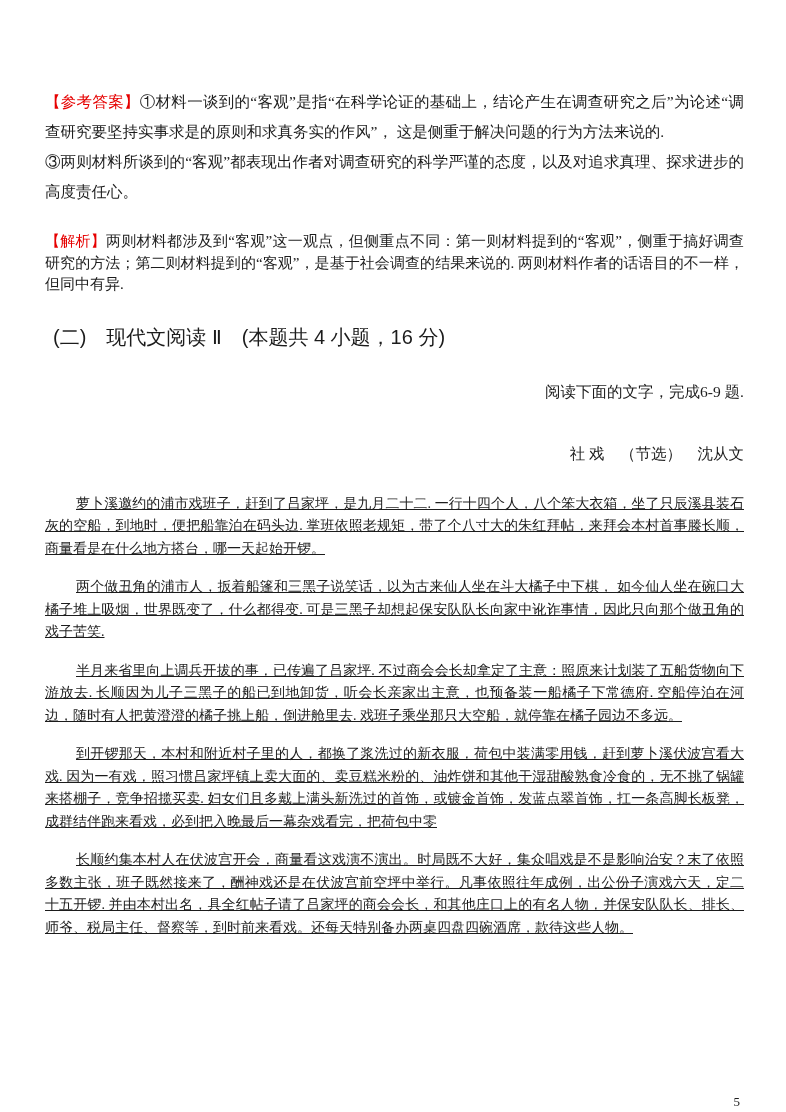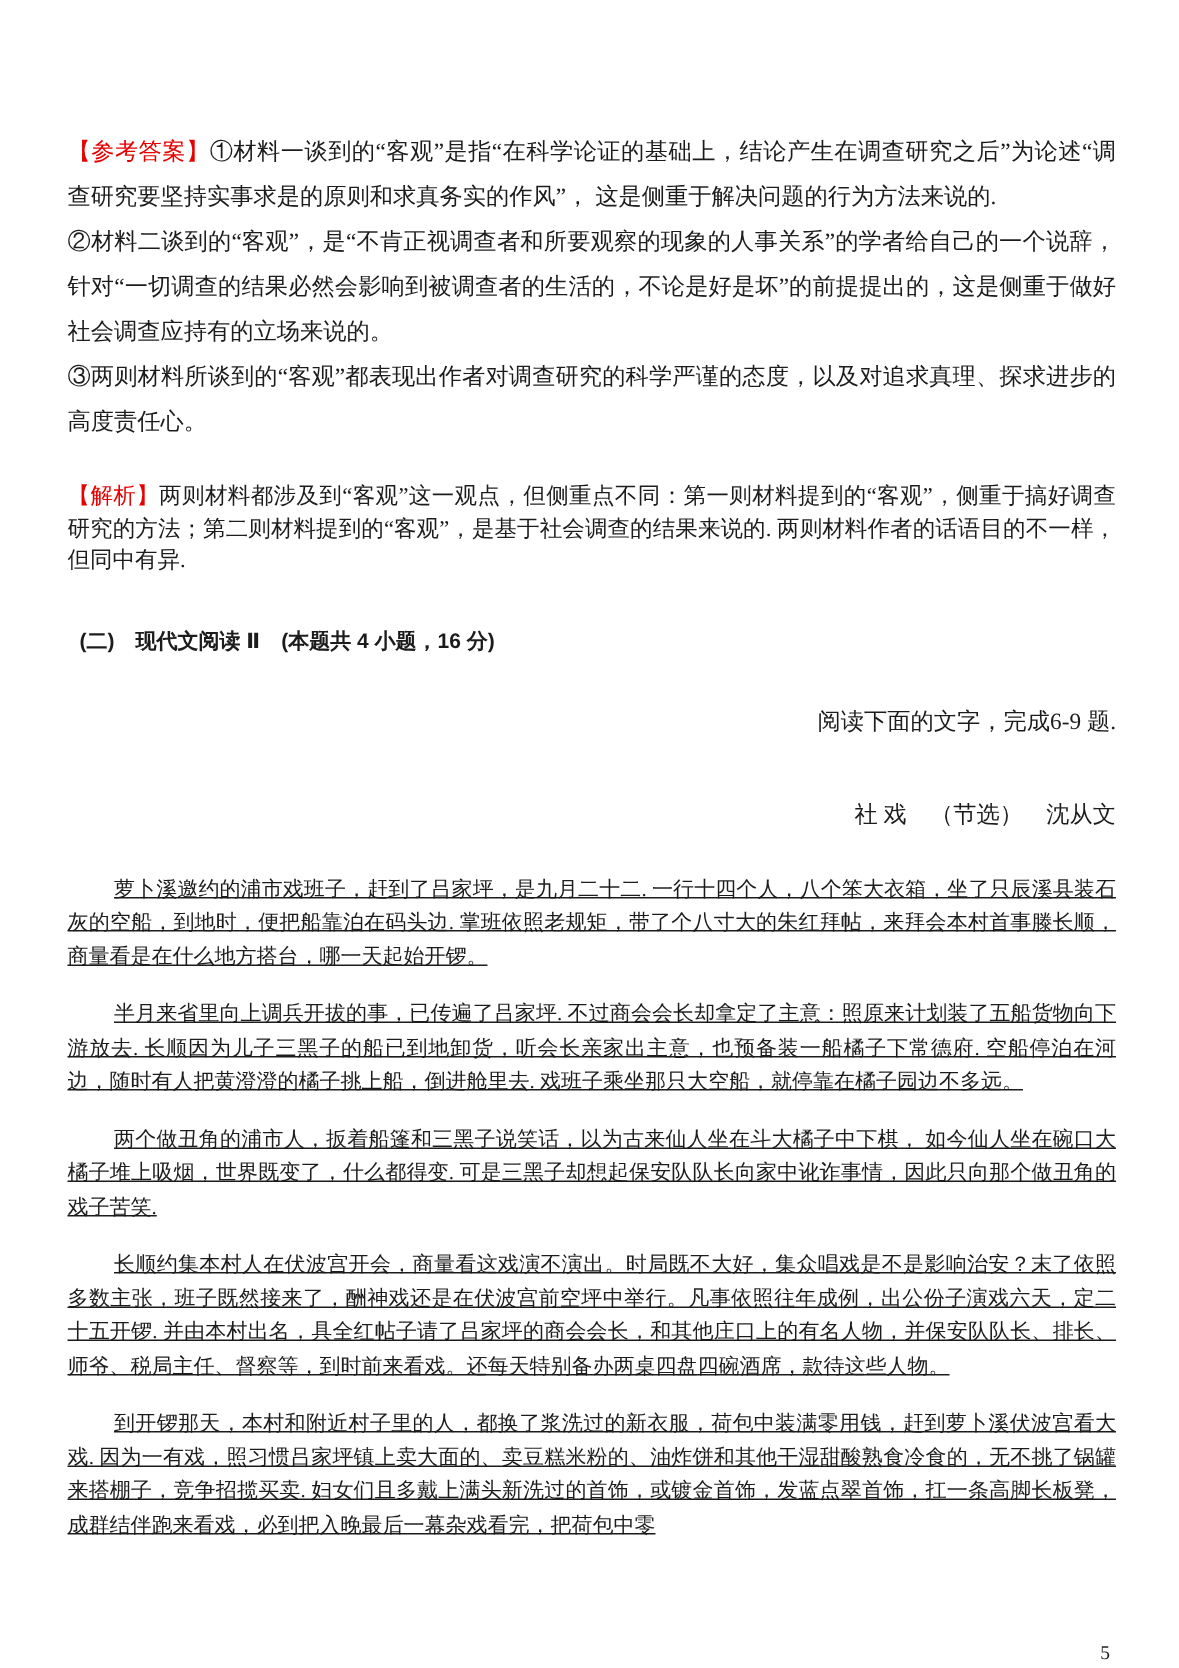--- a/index.html
+++ b/index.html
@@ -23,23 +23,23 @@
   }
   .red { color: #e60000; }
   .analysis-block {
     margin-top: 24px;
     font-size: 15px;
     line-height: 21.5px;
     text-align: justify;
   }
   .section-header {
     margin: 30px 0 0 8px;
-    font-size: 14px;
+    font-size: 20px;
     line-height: 23px;
-    font-weight: bold;
+    font-weight: normal;
     font-family: "Liberation Sans", "DejaVu Sans", sans-serif;
   }
   .instruction {
     margin: 32px 0 0 0;
     font-size: 15.5px;
     line-height: 22px;
     text-align: right;
   }
   .passage-title {
     margin: 40px 0 0 0;
@@ -65,35 +65,34 @@
     color: #1c1c1c;
   }
 </style>
 </head>
 <body>
 
 <div class="page">
 
   <div class="answer-block">
     <p class="ans-line"><span class="red">【参考答案】</span><span>①材料一谈到的“客观”是指“在科学论证的基础上，结论产生在调查研究之后”为论述“调查研究要坚持实事求是的原则和求真务实的作风”， 这是侧重于解决问题的行为方法来说的.</span></p>
-    <p class="ans-line">②材料二谈到的“客观”，是“不肯正视调查者和所要观察的现象的人事关系”的学者给自己的一个说辞，针对“一切调查的结果必然会影响到被调查者的生活的，不论是好是坏”的前提提出的，这是侧重于做好社会调查应持有的立场来说的。</p>
     <p class="ans-line">③两则材料所谈到的“客观”都表现出作者对调查研究的科学严谨的态度，以及对追求真理、探求进步的高度责任心。</p>
   </div>
 
   <div class="analysis-block">
     <span class="red">【解析】</span><span>两则材料都涉及到“客观”这一观点，但侧重点不同：第一则材料提到的“客观”，侧重于搞好调查研究的方法；第二则材料提到的“客观”，是基于社会调查的结果来说的. 两则材料作者的话语目的不一样，但同中有异.</span>
   </div>
 
   <h2 class="section-header">(二)　现代文阅读 Ⅱ　(本题共 4 小题，16 分)</h2>
 
   <p class="instruction">阅读下面的文字，完成6-9 题.</p>
 
   <h3 class="passage-title">社 戏　（节选）　沈从文</h3>
 
   <p class="story">萝卜溪邀约的浦市戏班子，赶到了吕家坪，是九月二十二. 一行十四个人，八个笨大衣箱，坐了只辰溪县装石灰的空船，到地时，便把船靠泊在码头边. 掌班依照老规矩，带了个八寸大的朱红拜帖，来拜会本村首事滕长顺，商量看是在什么地方搭台，哪一天起始开锣。</p>
+  <p class="story">两个做丑角的浦市人，扳着船篷和三黑子说笑话，以为古来仙人坐在斗大橘子中下棋， 如今仙人坐在碗口大橘子堆上吸烟，世界既变了，什么都得变. 可是三黑子却想起保安队队长向家中讹诈事情，因此只向那个做丑角的戏子苦笑.</p>
   <p class="story">半月来省里向上调兵开拔的事，已传遍了吕家坪. 不过商会会长却拿定了主意：照原来计划装了五船货物向下游放去. 长顺因为儿子三黑子的船已到地卸货，听会长亲家出主意，也预备装一船橘子下常德府. 空船停泊在河边，随时有人把黄澄澄的橘子挑上船，倒进舱里去. 戏班子乘坐那只大空船，就停靠在橘子园边不多远。</p>
-  <p class="story">两个做丑角的浦市人，扳着船篷和三黑子说笑话，以为古来仙人坐在斗大橘子中下棋， 如今仙人坐在碗口大橘子堆上吸烟，世界既变了，什么都得变. 可是三黑子却想起保安队队长向家中讹诈事情，因此只向那个做丑角的戏子苦笑.</p>
+  <p class="story">到开锣那天，本村和附近村子里的人，都换了浆洗过的新衣服，荷包中装满零用钱，赶到萝卜溪伏波宫看大戏. 因为一有戏，照习惯吕家坪镇上卖大面的、卖豆糕米粉的、油炸饼和其他干湿甜酸熟食冷食的，无不挑了锅罐来搭棚子，竞争招揽买卖. 妇女们且多戴上满头新洗过的首饰，或镀金首饰，发蓝点翠首饰，扛一条高脚长板凳，成群结伴跑来看戏，必到把入晚最后一幕杂戏看完，把荷包中零</p>
   <p class="story">长顺约集本村人在伏波宫开会，商量看这戏演不演出。时局既不大好，集众唱戏是不是影响治安？末了依照多数主张，班子既然接来了，酬神戏还是在伏波宫前空坪中举行。凡事依照往年成例，出公份子演戏六天，定二十五开锣. 并由本村出名，具全红帖子请了吕家坪的商会会长，和其他庄口上的有名人物，并保安队队长、排长、师爷、税局主任、督察等，到时前来看戏。还每天特别备办两桌四盘四碗酒席，款待这些人物。</p>
-  <p class="story">到开锣那天，本村和附近村子里的人，都换了浆洗过的新衣服，荷包中装满零用钱，赶到萝卜溪伏波宫看大戏. 因为一有戏，照习惯吕家坪镇上卖大面的、卖豆糕米粉的、油炸饼和其他干湿甜酸熟食冷食的，无不挑了锅罐来搭棚子，竞争招揽买卖. 妇女们且多戴上满头新洗过的首饰，或镀金首饰，发蓝点翠首饰，扛一条高脚长板凳，成群结伴跑来看戏，必到把入晚最后一幕杂戏看完，把荷包中零</p>
 
   <div class="page-number">5</div>
 
 </div>
 
 </body></html>

